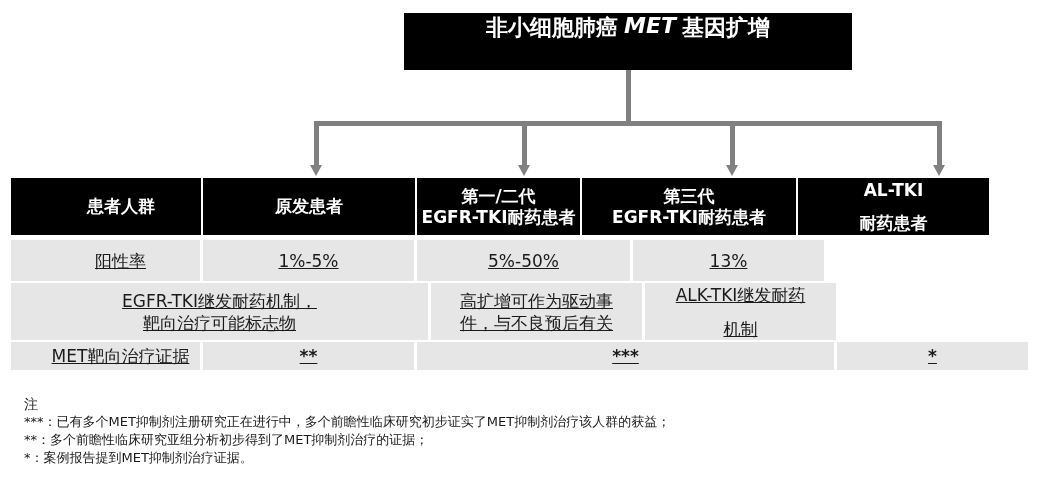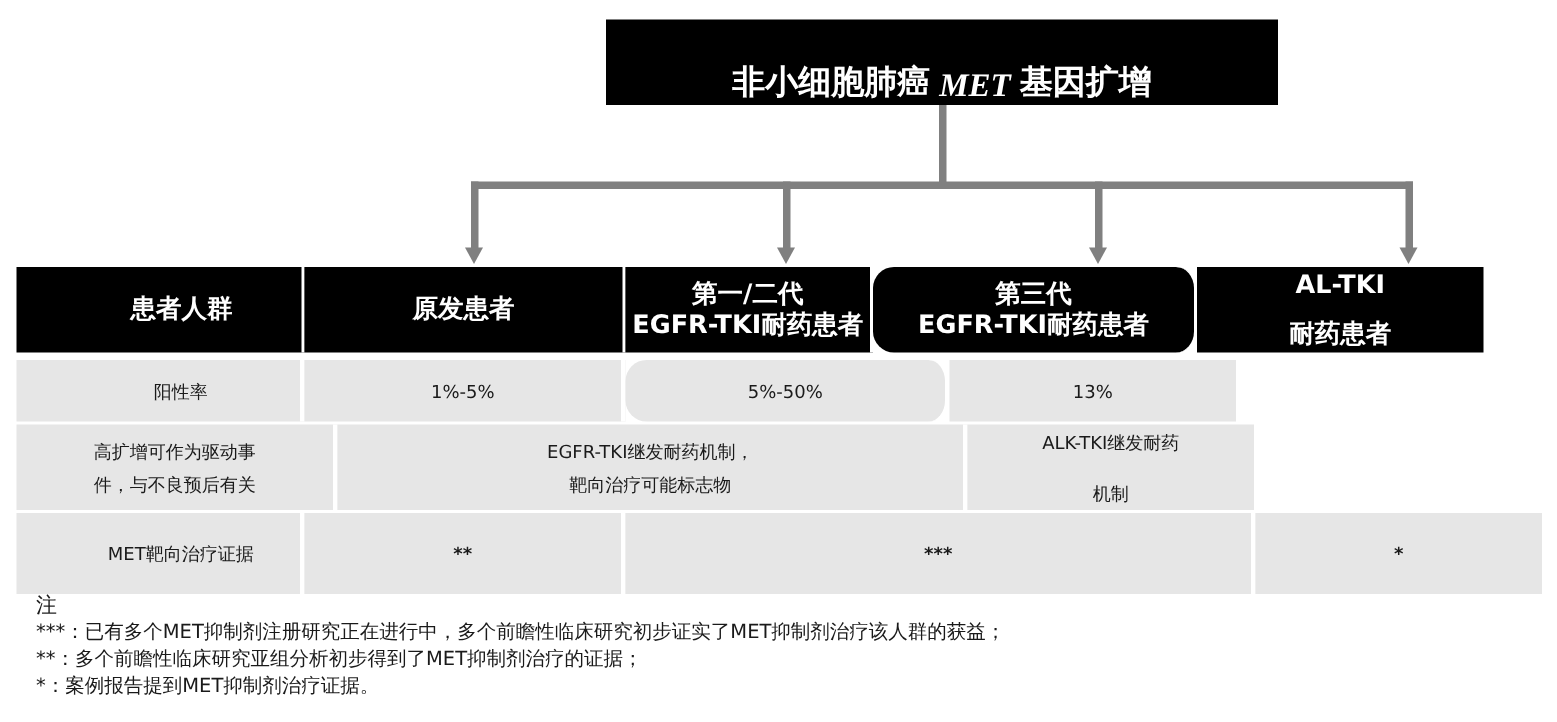--- a/index.html
+++ b/index.html
@@ -1,38 +1,38 @@
 <!DOCTYPE html>
 <html><head>
 <meta charset="utf-8">
 <style>
   * { margin: 0; padding: 0; box-sizing: border-box; }
   body { width: 1038px; height: 481px; background: #ffffff; position: relative; overflow: hidden;
          font-family: "Liberation Sans", "DejaVu Sans", sans-serif; color: #1a1a1a; }
   .title-box { position: absolute; left: 404px; top: 13px; width: 448px; height: 57px; background: #000;
-               color: #fff; font-weight: bold; font-size: 22px; display: flex; align-items: flex-end; justify-content: center;
+               color: #fff; font-weight: bold; font-size: 22px; display: flex; align-items: flex-start; justify-content: center;
                font-family: "DejaVu Sans", sans-serif; }
-  .title-box .it { font-style: italic; margin: 0 6px; font-family: Liberation Serif, serif; }
+  .title-box .it { font-style: italic; margin: 0 6px; }
   .connector { position: absolute; background: #808080; }
   .arrow-head { position: absolute; width: 0; height: 0; border-left: 6px solid transparent;
                 border-right: 6px solid transparent; border-top: 11px solid #808080; }
   .table { position: absolute; left: 11px; top: 178px; width: 1017px; }
   .row { display: flex; }
   .cell { display: flex; align-items: center; justify-content: center; text-align: center; }
   .hdr .cell { background: #000; color: #fff; font-weight: bold; font-size: 17px; height: 57px; line-height: 21px;
                font-family: "DejaVu Sans", sans-serif; border-right: 2px solid #fff; flex-direction: column; }
   .hdr .cell:last-child { border-right: none; }
   .body-row { margin-top: 2px; }
   .hdr + .body-row { margin-top: 5px; }
-  .body-row .cell { background: #e6e6e6; font-size: 12px; border-right: 3px solid #fff; line-height: 22px;
-                    font-family: "DejaVu Sans", sans-serif; flex-direction: column; }
+  .body-row .cell { background: #e6e6e6; font-size: 17px; border-right: 3px solid #fff; line-height: 22px;
+                    font-family: "DejaVu Sans", sans-serif; flex-direction: column; text-decoration: underline; }
   .body-row .cell:last-child { border-right: none; }
-  .c0 { width: 192px; padding-left: 30px; } .c1 { width: 214px; } .c2 { width: 165px; } .c3 { width: 216px; border-radius: 14px; } .c4 { width: 191px; gap: 12px; }
+  .c0 { width: 192px; padding-left: 30px; } .c1 { width: 214px; } .c2 { width: 165px; } .c3 { width: 216px; } .c4 { width: 191px; gap: 12px; }
   .c23 { width: 420px; }
-  .r1 .cell { height: 41px; } .r2 .cell { height: 57px; } .r3 .cell { height: 54px; }
+  .r1 .cell { height: 41px; } .r2 .cell { height: 57px; } .r3 .cell { height: 28px; }
   .stars { font-weight: bold; font-size: 18px; }
   .notes { position: absolute; left: 24px; top: 395px; font-size: 13px; line-height: 18px; font-family: "DejaVu Sans", sans-serif; }
   .notes .t { font-size: 14px; }
 </style>
 </head>
 <body>
 
 <div class="title-box">
   <span>非小细胞肺癌</span>
   <span class="it">MET</span>
@@ -73,27 +73,27 @@
   </div>
 
   <div class="row body-row r1">
     <div class="cell c0">阳性率</div>
     <div class="cell c1">1%-5%</div>
     <div class="cell c3">5%-50%</div>
     <div class="cell c4">13%</div>
   </div>
 
   <div class="row body-row r2">
+    <div class="cell c23">
+      <span>EGFR-TKI继发耐药机制，</span>
+      <span>靶向治疗可能标志物</span>
+    </div>
     <div class="cell c1">
       <span>高扩增可作为驱动事</span>
       <span>件，与不良预后有关</span>
-    </div>
-    <div class="cell c23">
-      <span>EGFR-TKI继发耐药机制，</span>
-      <span>靶向治疗可能标志物</span>
     </div>
     <div class="cell c4">
       <span>ALK-TKI继发耐药</span>
       <span>机制</span>
     </div>
   </div>
 
   <div class="row body-row r3">
     <div class="cell c0">MET靶向治疗证据</div>
     <div class="cell c1 stars">**</div>

